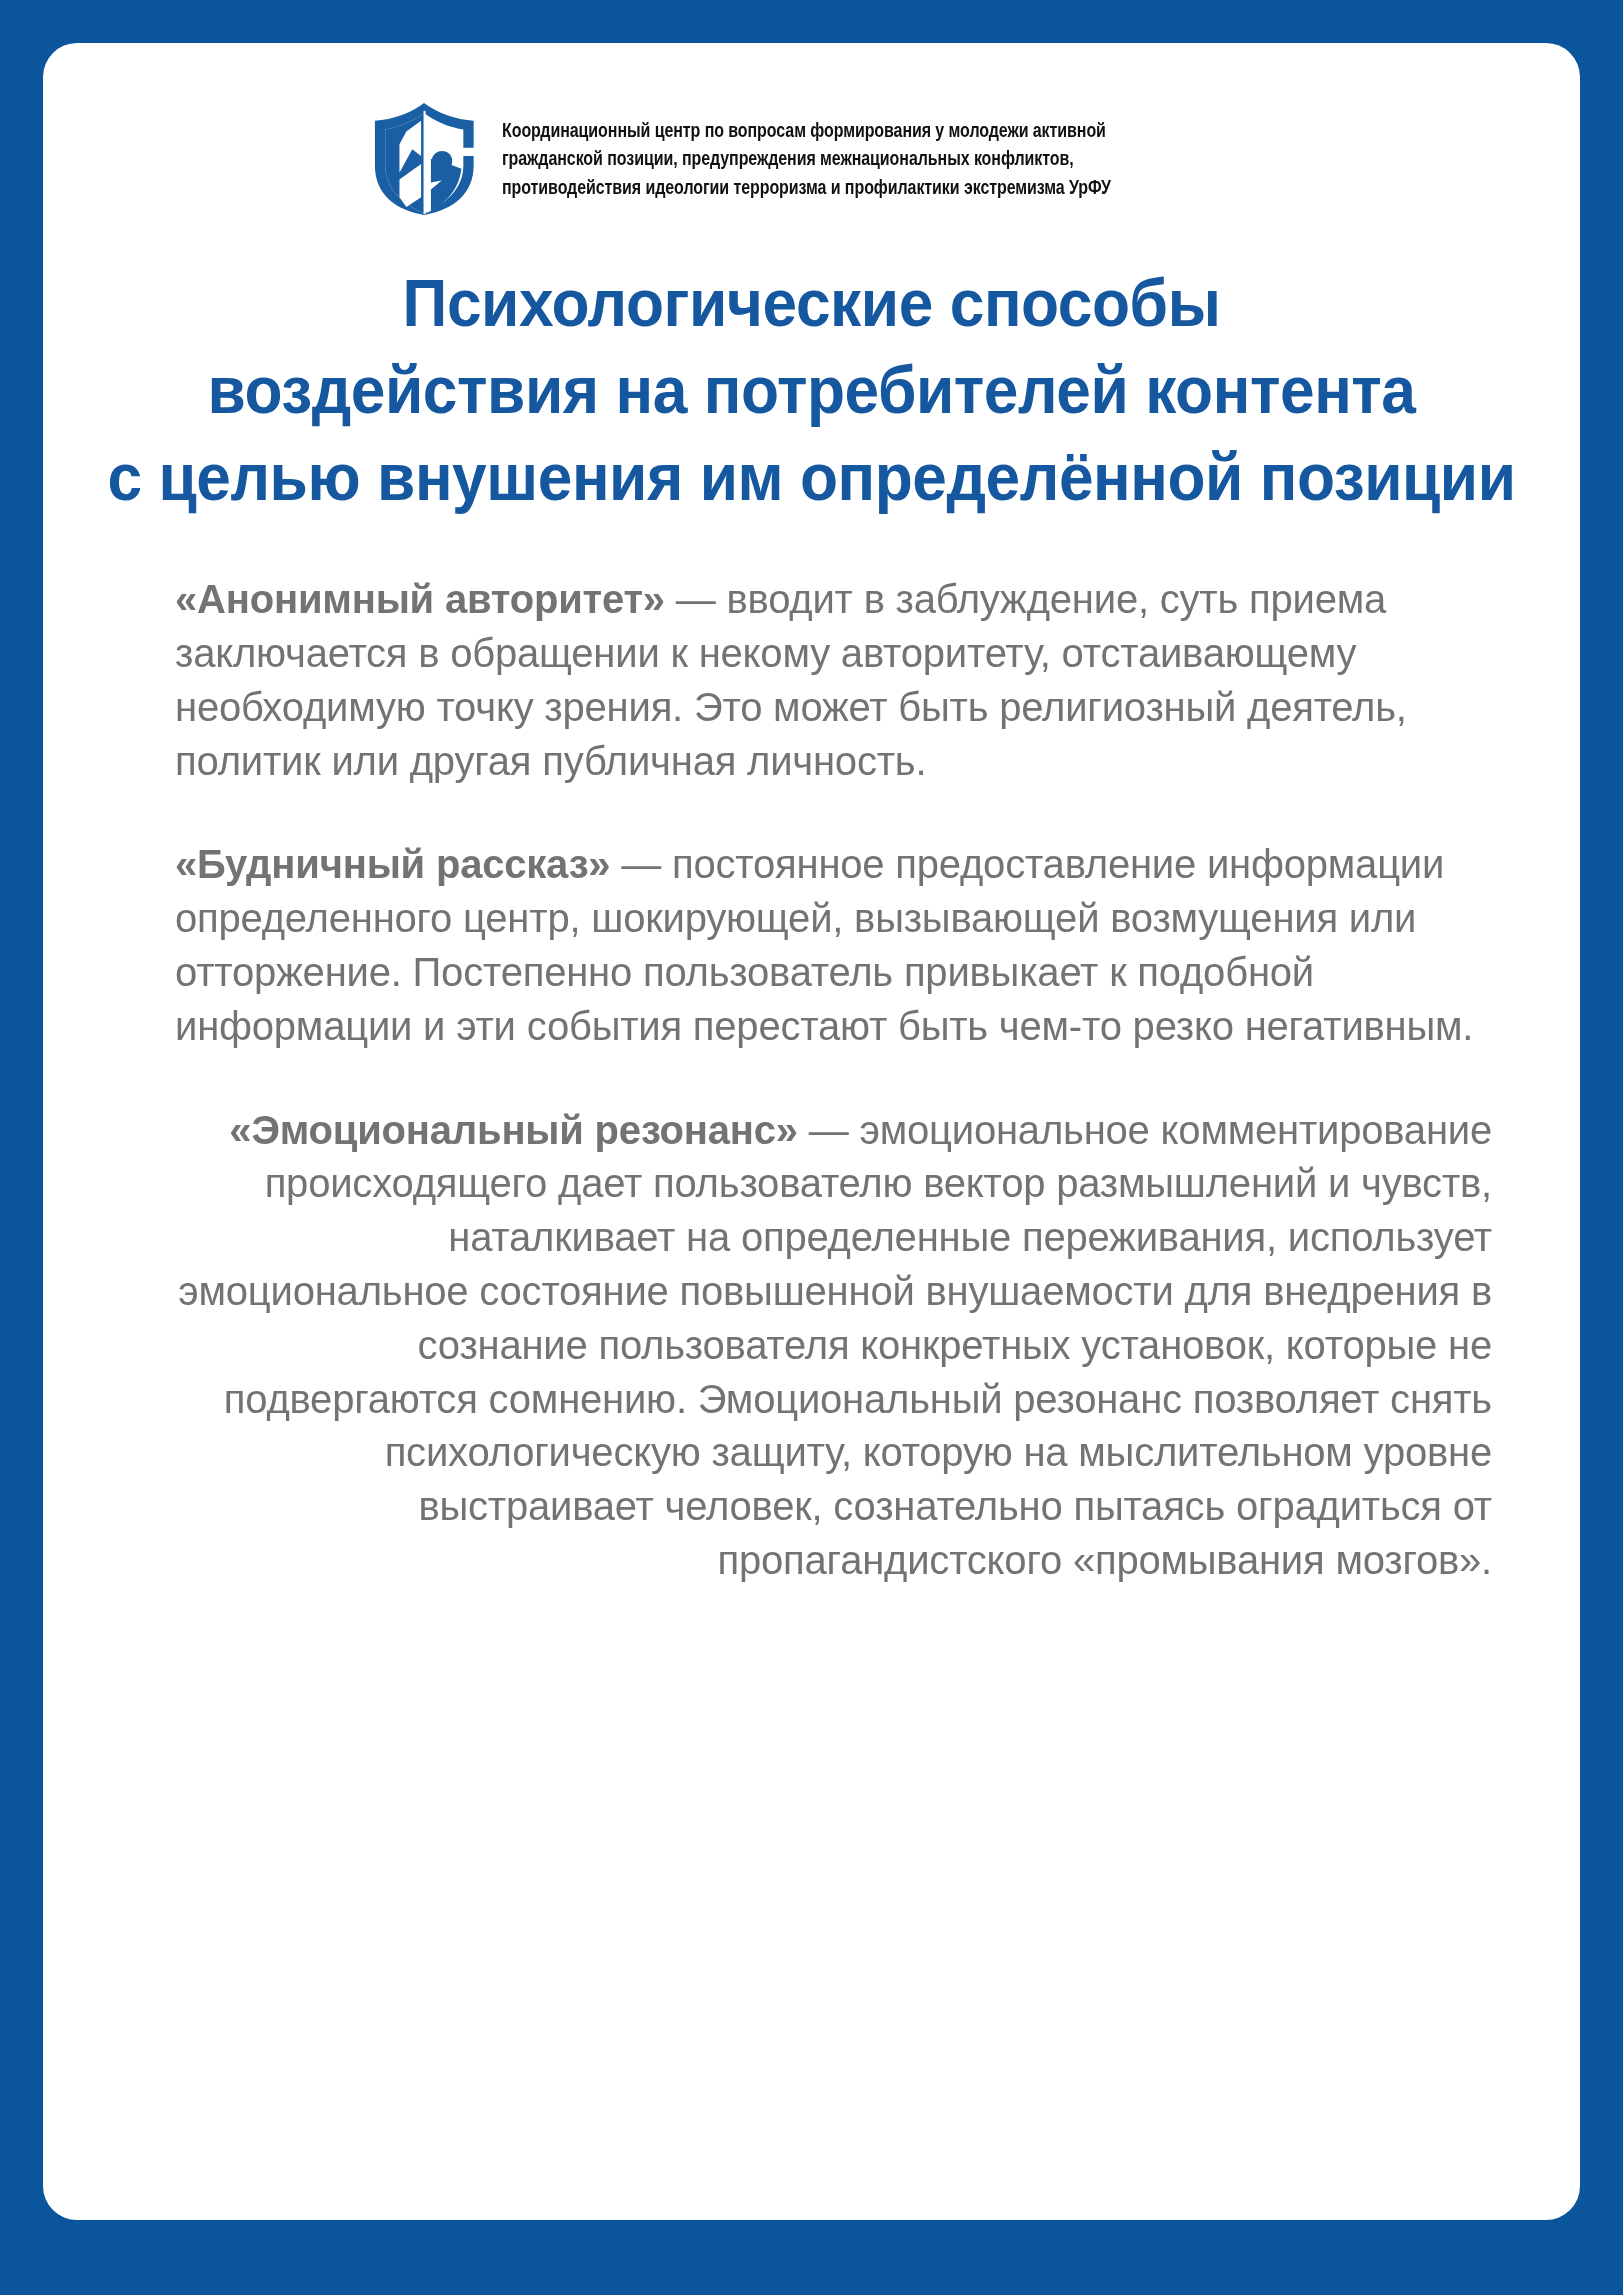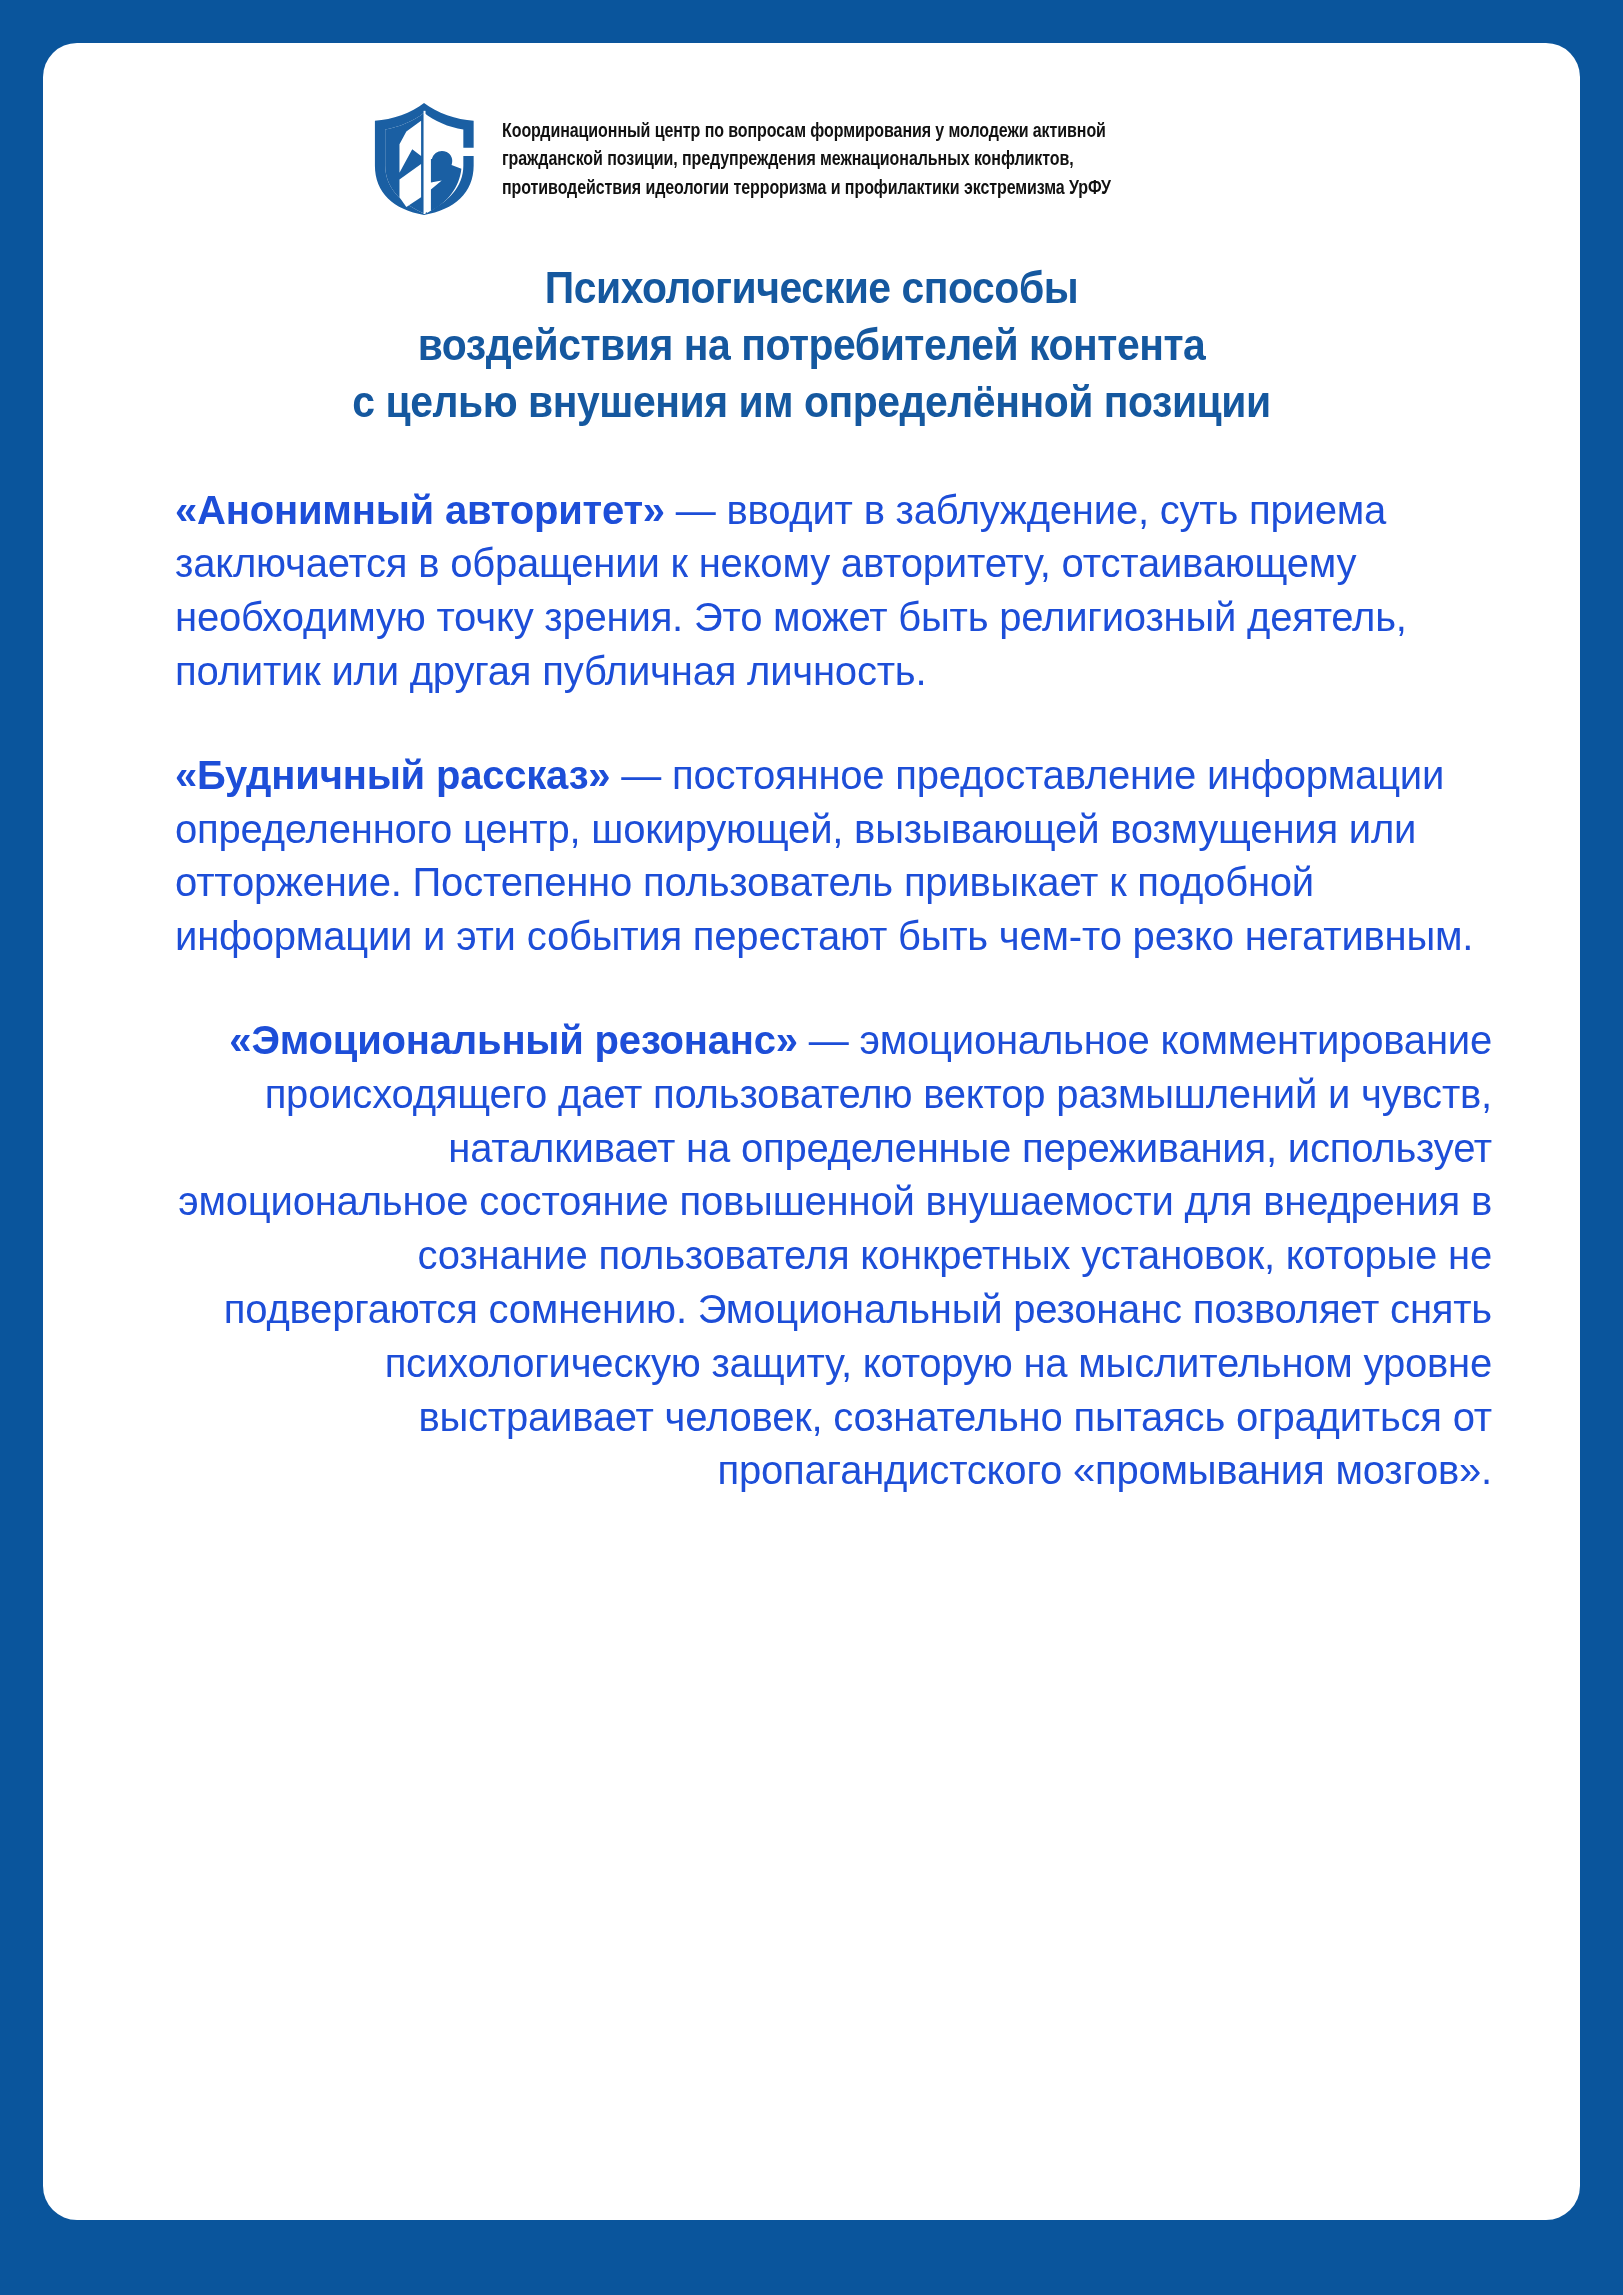--- a/index.html
+++ b/index.html
@@ -64,36 +64,36 @@
     transform: scaleX(0.80);
     transform-origin: left center;
   }
 
   
   .title {
     margin: 44px 0 0 0;
     text-align: center;
     color: #15589f;
     font-weight: 700;
-    font-size: 44px;
+    font-size: 67px;
     line-height: 1.30;
     letter-spacing: -0.5px;
   }
   .title-line {
     display: block;
     transform: scaleX(0.93);
   }
 
   
   .body-wrap {
     padding: 0 88px 0 132px;
     margin-top: 53px;
   }
   .para {
-    color: #1d4ed8;
+    color: #737373;
     font-size: 40px;
     line-height: 1.345;
     margin: 0 0 50px 0;
     letter-spacing: -0.2px;
   }
   .para:last-child { margin-bottom: 0; text-align: right; }
   .para .term {
     font-weight: 700;
   }
   .para .dash {

